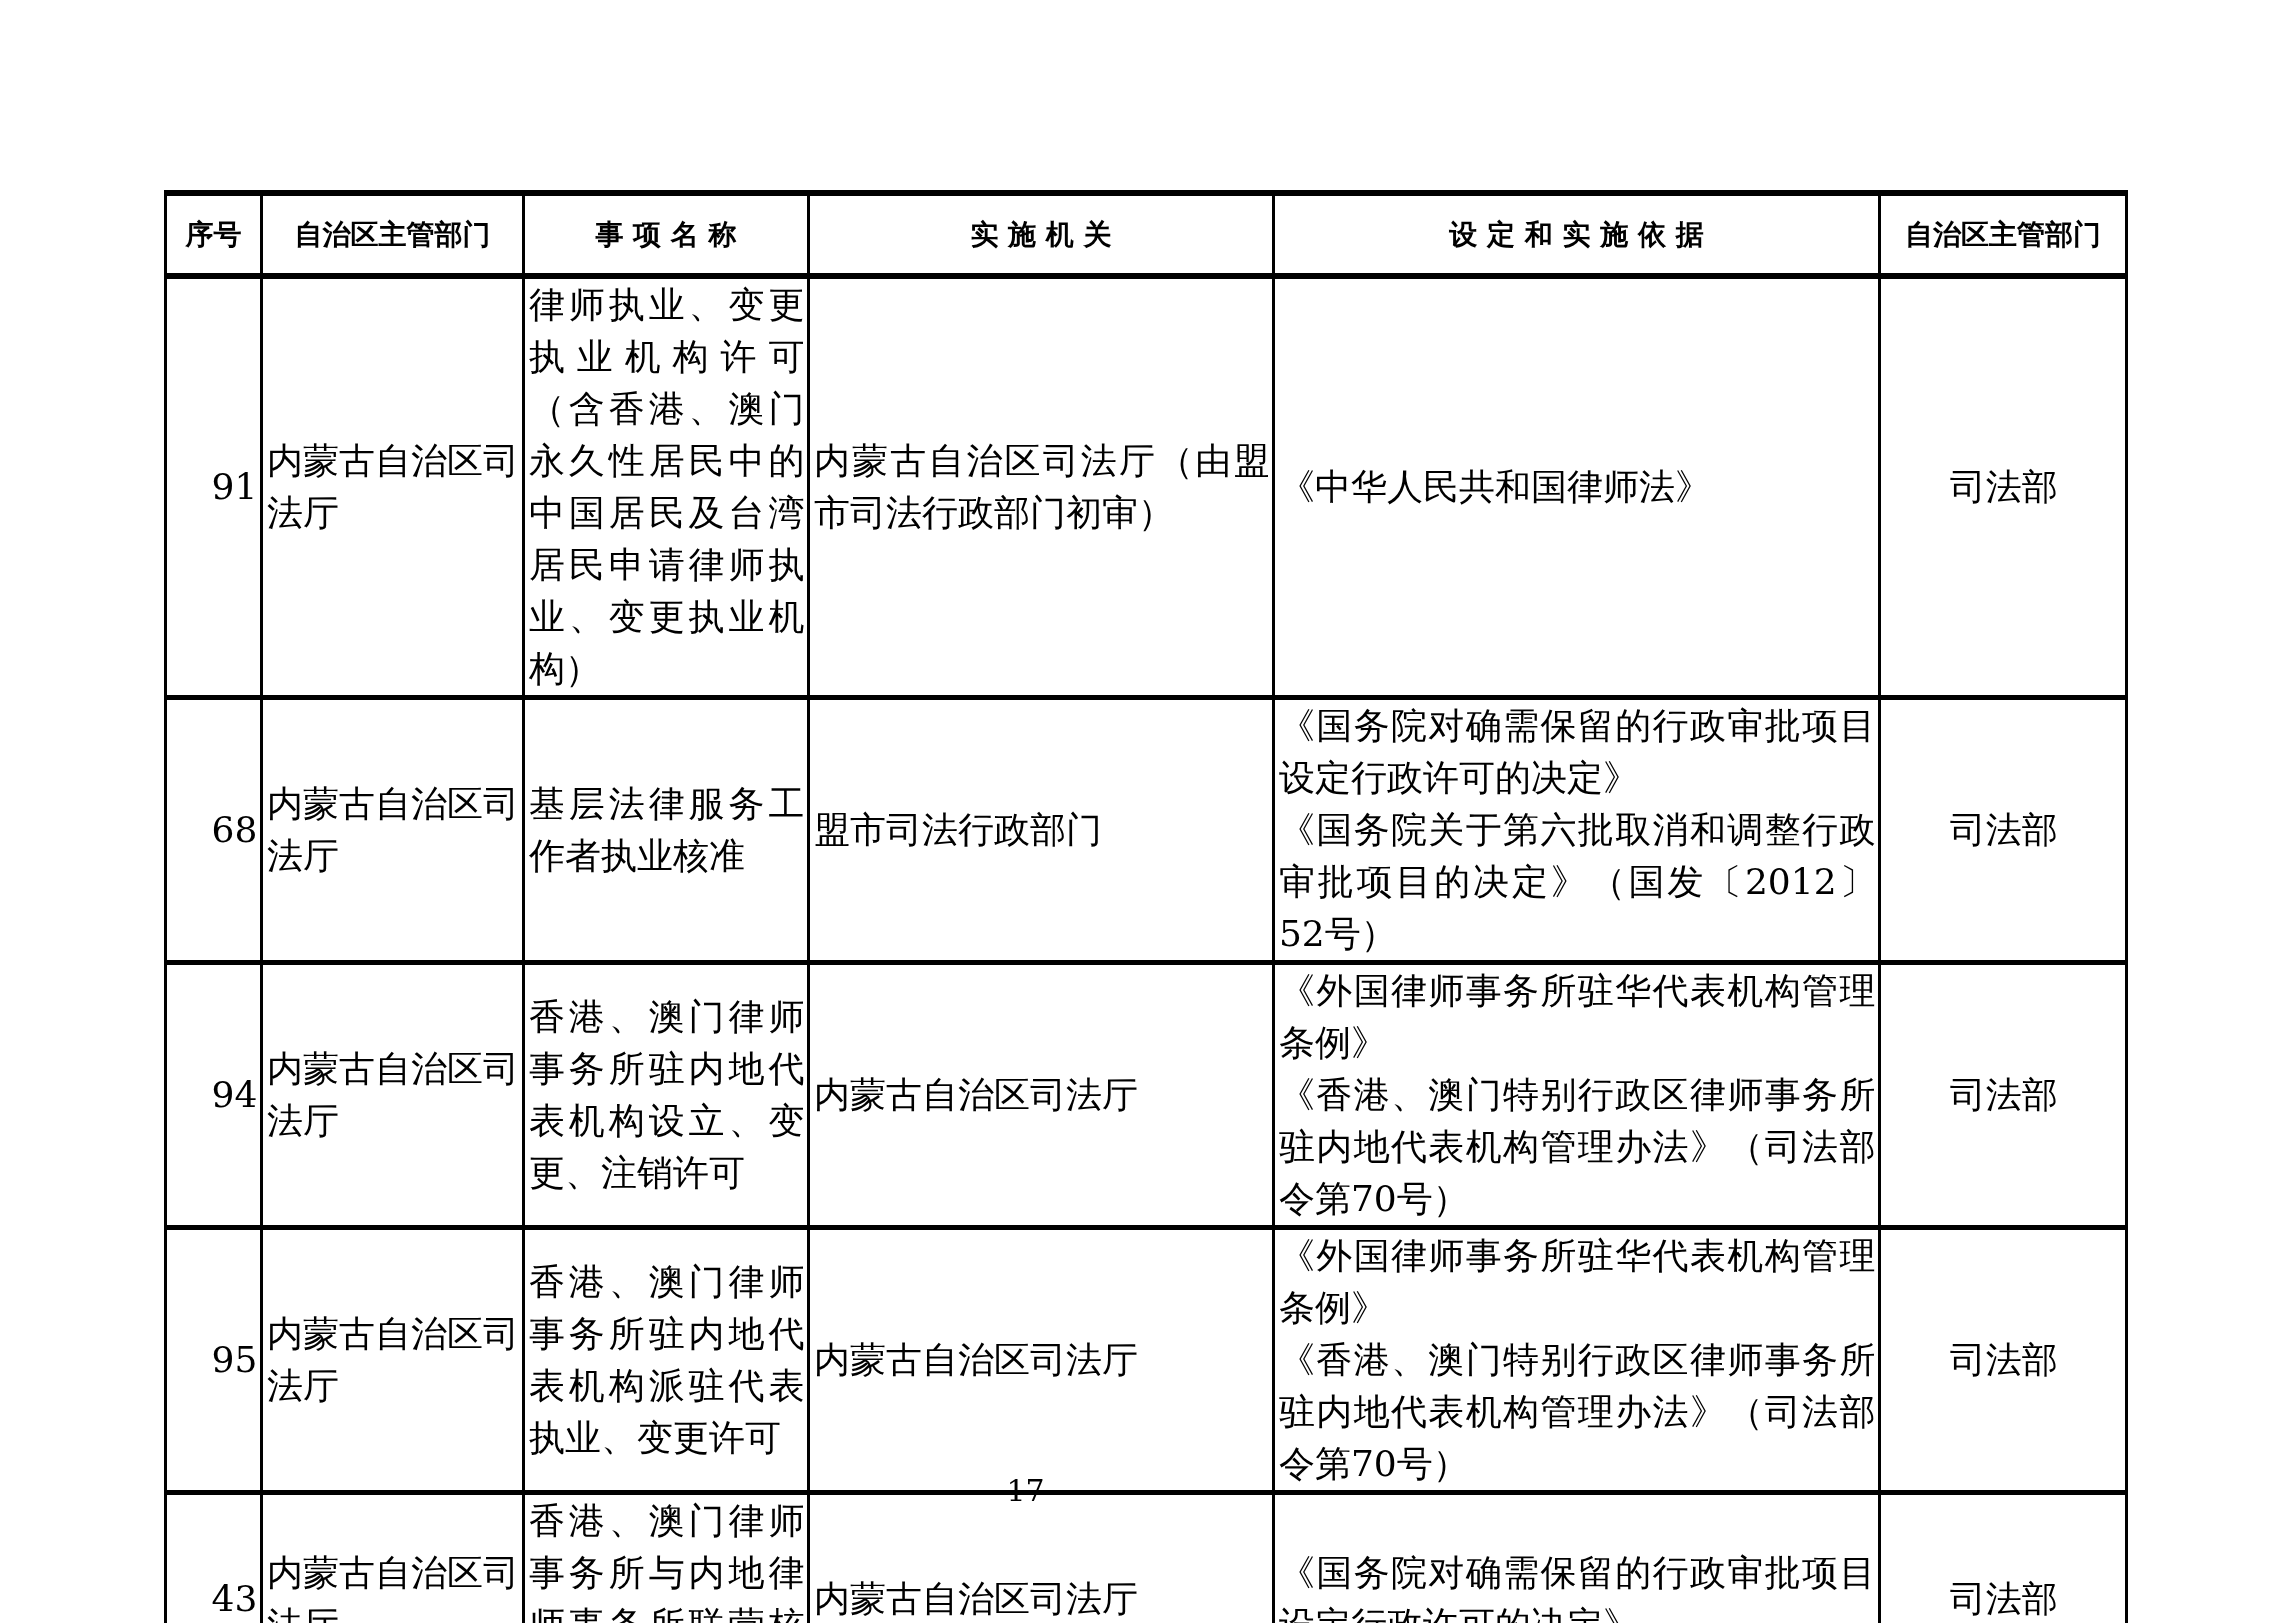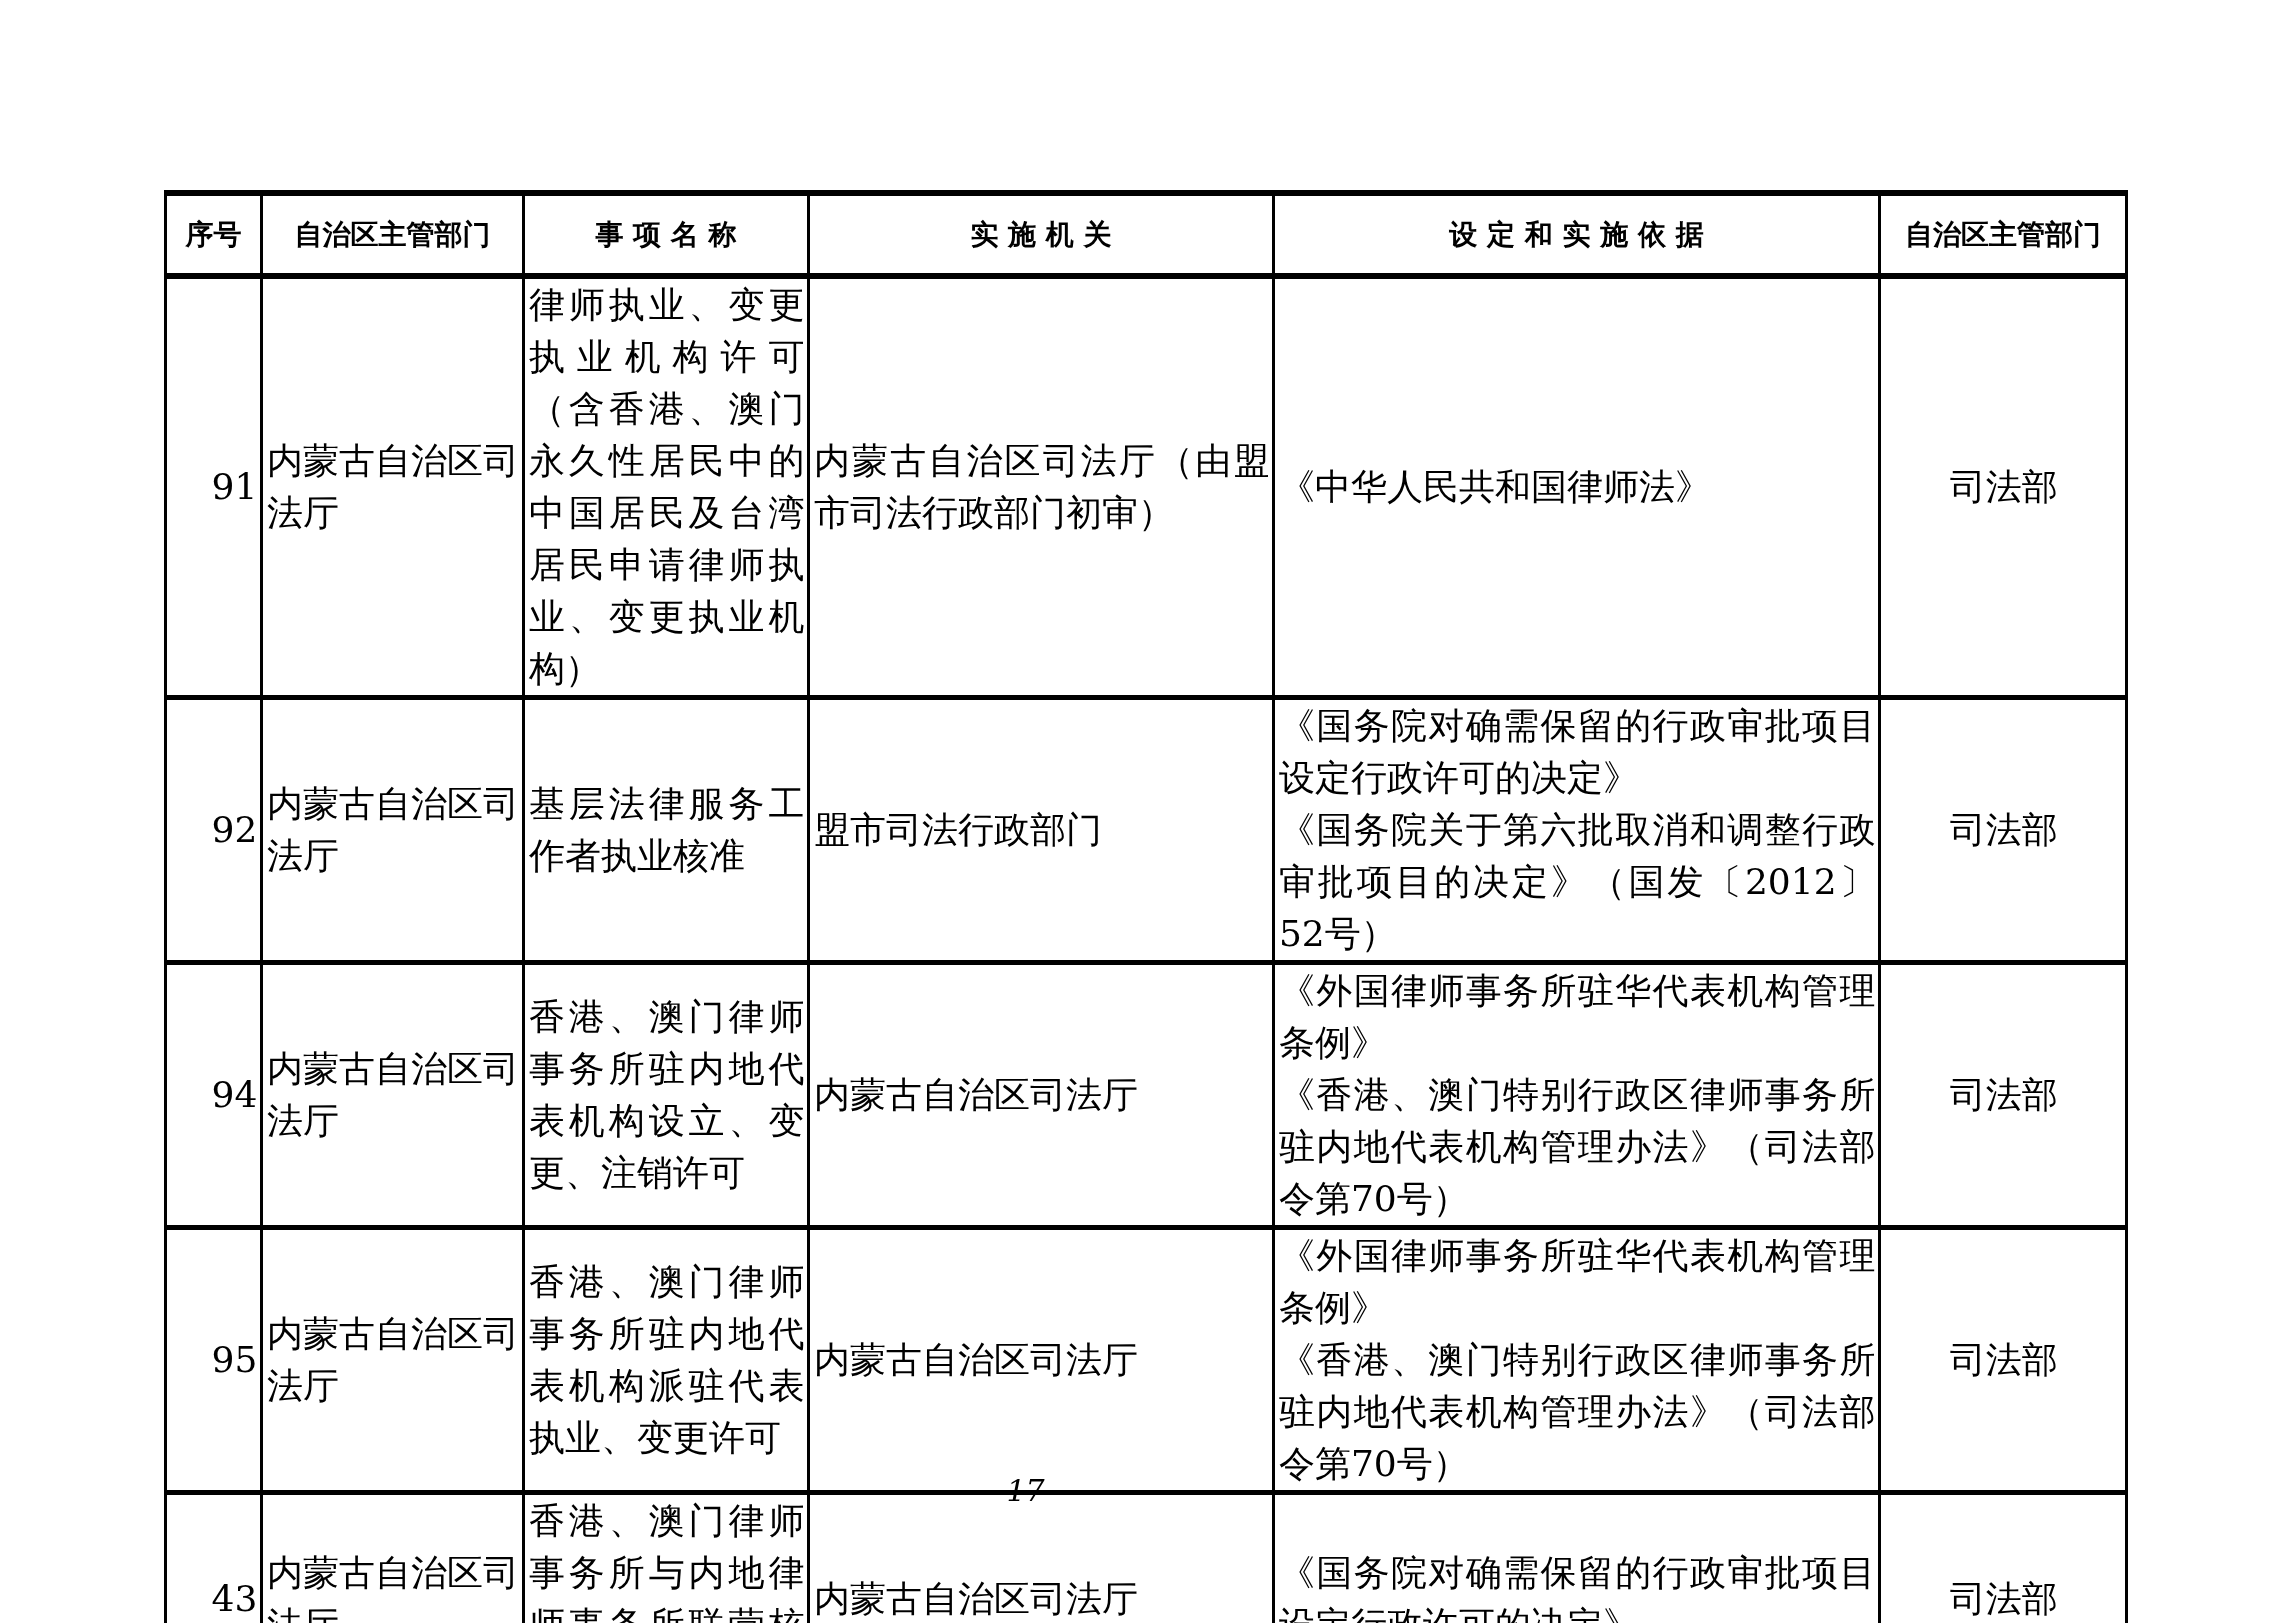--- a/index.html
+++ b/index.html
@@ -69,21 +69,20 @@
   .c-central { text-align: center; padding: 0 1.3px; }
   #page-number {
     position: absolute;
     left: 0;
     top: 1473px;
     width: 2051px;
     text-align: center;
     font-family: "DejaVu Serif", "Liberation Serif", serif;
     font-size: 30px;
     color: #000;
-    font-style: italic;
   }
 </style>
 </head>
 <body>
 
 <div id="sheet">
 
   <table id="approval-table">
     <colgroup>
       <col style="width:96px">
@@ -106,21 +105,21 @@
     <tbody>
       <tr>
         <td class="c-no">91</td>
         <td class="c-dept">内蒙古自治区司法厅</td>
         <td class="c-item">律师执业、变更执业机构许可（含香港、澳门永久性居民中的中国居民及台湾居民申请律师执业、变更执业机构）</td>
         <td class="c-agency">内蒙古自治区司法厅（由盟市司法行政部门初审）</td>
         <td class="c-basis">《中华人民共和国律师法》</td>
         <td class="c-central">司法部</td>
       </tr>
       <tr>
-        <td class="c-no">92</td>
+        <td class="c-no">68</td>
         <td class="c-dept">内蒙古自治区司法厅</td>
         <td class="c-item">基层法律服务工作者执业核准</td>
         <td class="c-agency">盟市司法行政部门</td>
         <td class="c-basis">《国务院对确需保留的行政审批项目设定行政许可的决定》
 《国务院关于第六批取消和调整行政审批项目的决定》（国发〔2012〕52号）</td>
         <td class="c-central">司法部</td>
       </tr>
       <tr>
         <td class="c-no">94</td>
         <td class="c-dept">内蒙古自治区司法厅</td>

